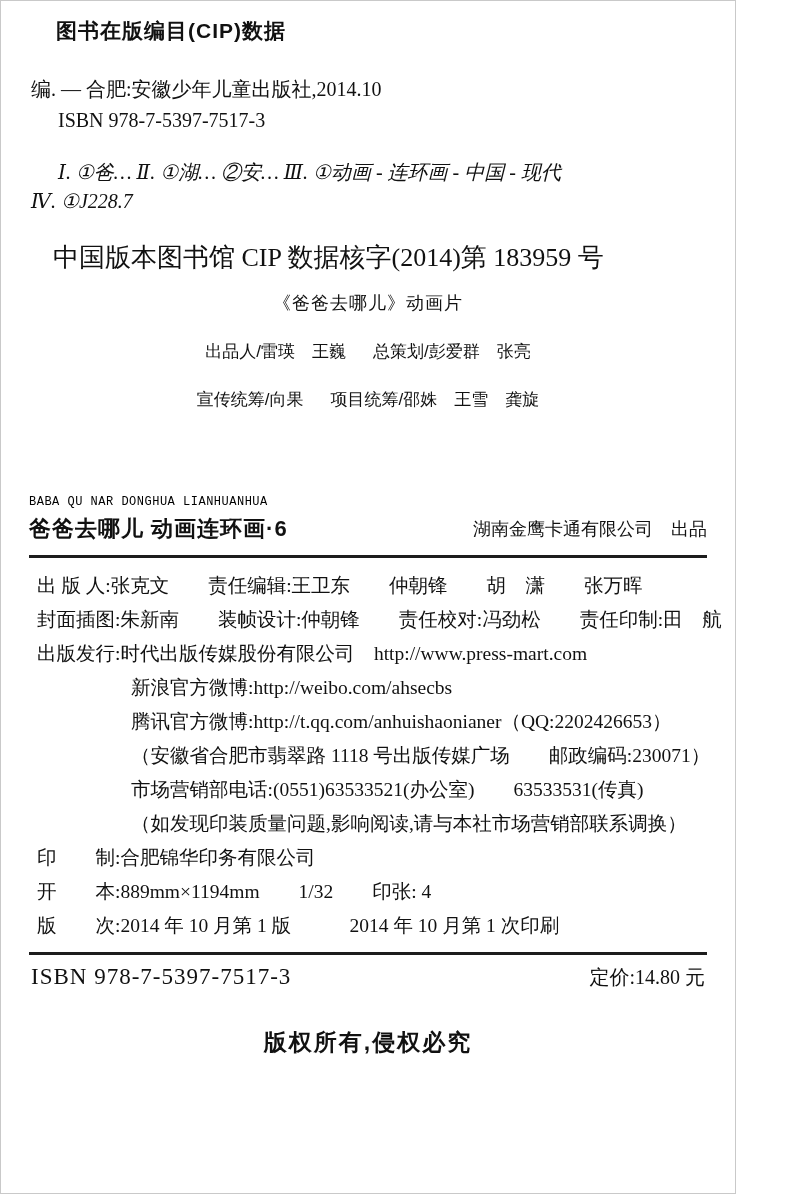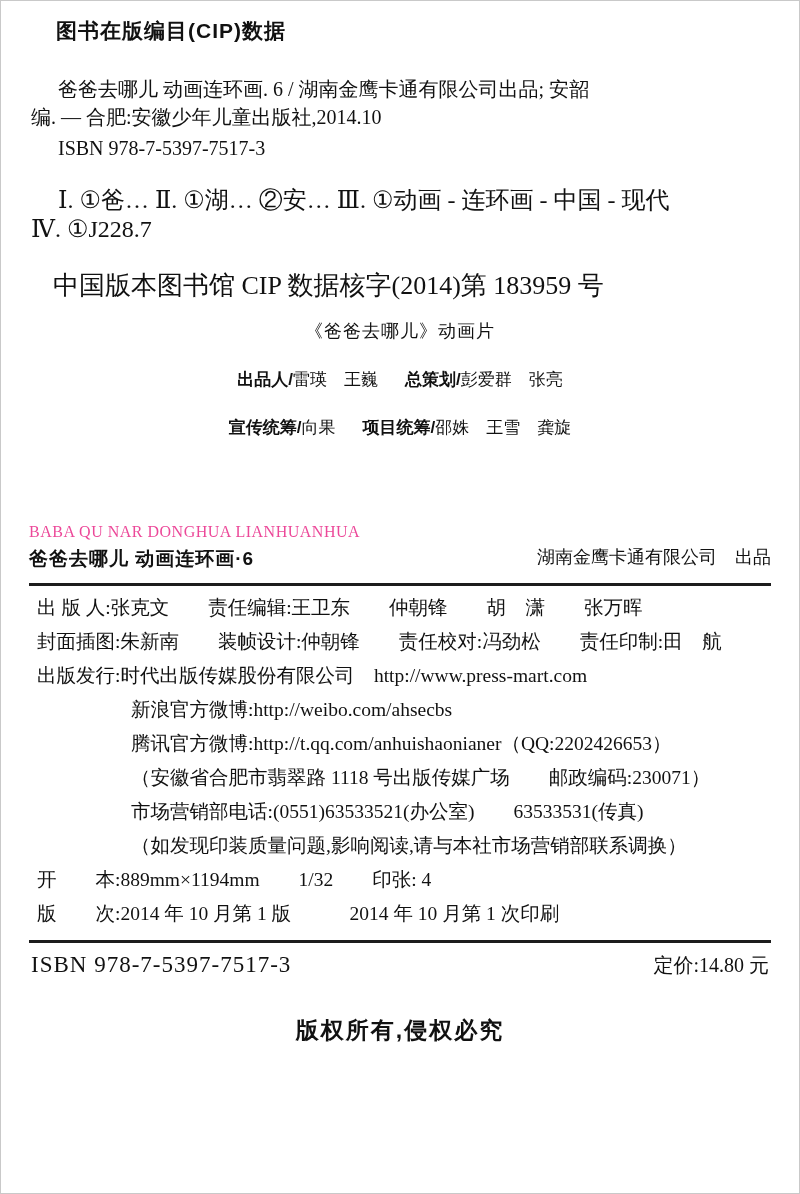--- a/index.html
+++ b/index.html
@@ -1,69 +1,69 @@
 <!DOCTYPE html>
 <html><head>
 <meta charset="utf-8">
 <style>
   html, body { margin: 0; padding: 0; background: #ffffff; }
   body { width: 800px; height: 1194px; overflow: hidden; }
   .page {
     position: relative;
-    width: 800px; height: 1194px;
+    width: 736px; height: 1194px;
     box-sizing: border-box;
     background: #ffffff;
     border: 1px solid #c9c9c9;
     color: #111;
     font-family: "Liberation Serif", "DejaVu Serif", serif;
     padding-top: 16px;
   }
   
   .cip-heading {
     margin-left: 55px;
     font-family: "Liberation Sans", "DejaVu Sans", sans-serif;
     font-weight: bold;
     font-size: 21px;
     letter-spacing: 1px;
   }
   .cip-entry { margin: 30px 30px 0 30px; font-size: 20px; line-height: 28px; }
   .indent1 { padding-left: 27px; }
   .cip-isbn { margin: 6px 30px 0 30px; font-size: 20px; padding-left: 27px; }
-  .cip-class { margin: 26px 30px 0 30px; font-size: 24px; line-height: 29px; }
+  .cip-class { margin: 26px 30px 0 30px; font-size: 20px; line-height: 29px; font-style: italic; }
   .cip-record { margin: 24px 30px 16px 30px; font-size: 26px; padding-left: 22px; }
   
   .credits { text-align: center; }
   .film-title { font-size: 18px; letter-spacing: 1px; }
   .credit-line { margin-top: 25px; font-size: 17px; }
   .credit-line .lbl {
     font-family: "Liberation Sans", "DejaVu Sans", sans-serif;
-    font-weight: bold;
+    font-weight: normal;
   }
   .credit-line .grp2 { margin-left: 1.6em; }
   
   .title-band {
     margin: 84px 28px 0 28px;
     display: flex; justify-content: space-between; align-items: flex-end;
   }
   .band-pinyin {
-    font-family: Liberation Serif, serif;
-    font-size: 16px; letter-spacing: 0.5px; color: #ec4899;
+    font-family: Liberation Mono, monospace;
+    font-size: 12px; letter-spacing: 0.5px; color: #000000;
   }
   .band-title {
     margin-top: 5px;
     font-family: "Liberation Sans", "DejaVu Sans", sans-serif;
-    font-weight: bold; font-size: 19px; letter-spacing: 1px;
+    font-weight: bold; font-size: 22px; letter-spacing: 1px;
   }
   .band-right { text-align: center; font-size: 18px; line-height: 29px; }
   .band-editor { padding-right: 10px; }
   
   .rule { margin: 11px 28px 0 28px; border: 0; border-top: 3px solid #1c1c1c; height: 0; }
   .rule2 { margin-top: 9px; }
   
-  .pub { margin-top: 5px; font-size: 19.5px; }
+  .pub { margin-top: 11px; font-size: 19.5px; }
   .pub-line { padding-left: 36px; line-height: 34px; white-space: pre-wrap; }
   .pub-line.ind { padding-left: 130px; }
   
   .footer-line {
     margin: 9px 30px 0 30px;
     display: flex; justify-content: space-between; align-items: baseline;
   }
   .footer-isbn { font-size: 23px; letter-spacing: 1px; }
   .footer-price { font-size: 20px; }
   .copyright {
@@ -73,21 +73,20 @@
   }
 </style>
 </head>
 <body>
 
 <div class="page">
 
   <div class="cip-heading">图书在版编目(CIP)数据</div>
 
   <div class="cip-entry">
-    <div class="indent1">爸爸去哪儿 动画连环画. 6 / 湖南金鹰卡通有限公司出品; 安韶</div>
     <div>编. — 合肥:安徽少年儿童出版社,2014.10</div>
   </div>
 
   <div class="cip-isbn">ISBN 978-7-5397-7517-3</div>
 
   <div class="cip-class">
     <div class="indent1">Ⅰ. ①爸… Ⅱ. ①湖… ②安… Ⅲ. ①动画 - 连环画 - 中国 - 现代</div>
     <div>Ⅳ. ①J228.7</div>
   </div>
 
@@ -117,20 +116,21 @@
 
   <div class="pub">
     <div class="pub-line">出 版 人:张克文　　责任编辑:王卫东　　仲朝锋　　胡　潇　　张万晖</div>
     <div class="pub-line">封面插图:朱新南　　装帧设计:仲朝锋　　责任校对:冯劲松　　责任印制:田　航</div>
     <div class="pub-line">出版发行:时代出版传媒股份有限公司　http://www.press-mart.com</div>
     <div class="pub-line ind">新浪官方微博:http://weibo.com/ahsecbs</div>
     <div class="pub-line ind">腾讯官方微博:http://t.qq.com/anhuishaonianer（QQ:2202426653）</div>
     <div class="pub-line ind">（安徽省合肥市翡翠路 1118 号出版传媒广场　　邮政编码:230071）</div>
     <div class="pub-line ind">市场营销部电话:(0551)63533521(办公室)　　63533531(传真)</div>
     <div class="pub-line ind">（如发现印装质量问题,影响阅读,请与本社市场营销部联系调换）</div>
+    <div class="pub-line">印　　制:合肥锦华印务有限公司</div>
     <div class="pub-line">开　　本:889mm×1194mm　　1/32　　印张: 4</div>
     <div class="pub-line">版　　次:2014 年 10 月第 1 版　　　2014 年 10 月第 1 次印刷</div>
   </div>
 
   <hr class="rule rule2">
 
   <div class="footer-line">
     <div class="footer-isbn">ISBN 978-7-5397-7517-3</div>
     <div class="footer-price">定价:14.80 元</div>
   </div>

